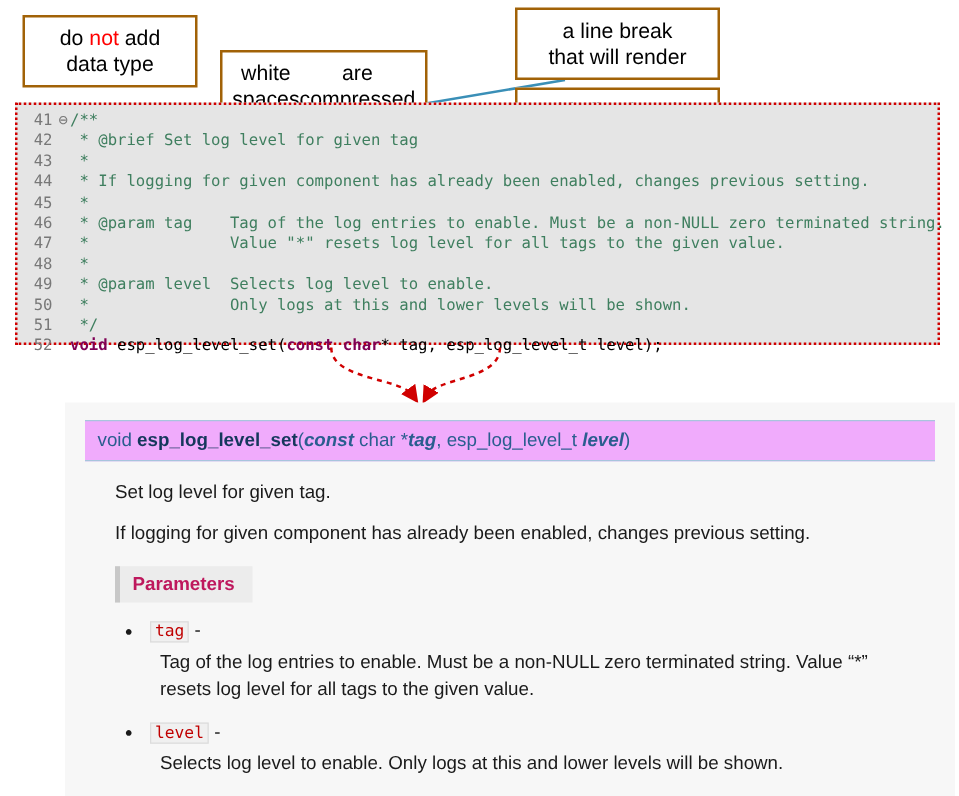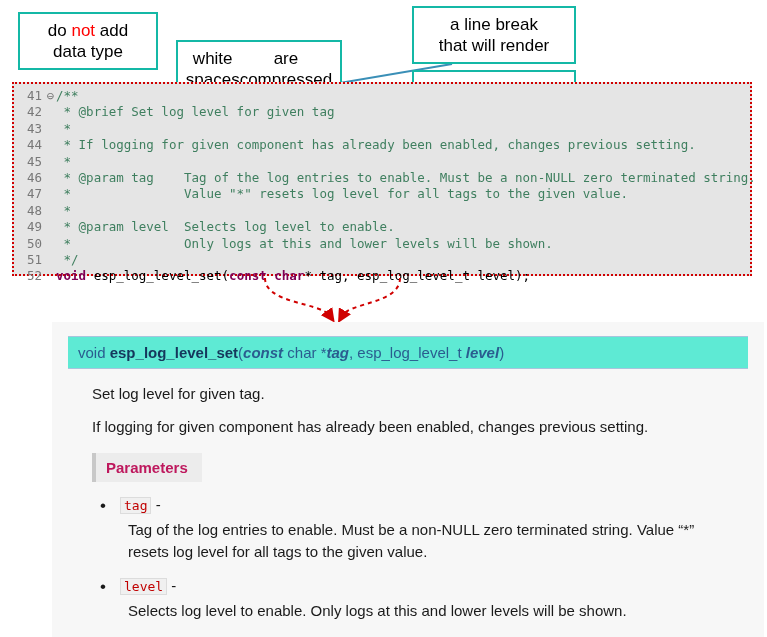--- a/index.html
+++ b/index.html
@@ -11,21 +11,21 @@
     width: 767px;
     height: 637px;
     position: relative;
     font-family: "Liberation Sans", sans-serif;
     overflow: hidden;
   }
 
   
   .callout {
     position: absolute;
-    border: 2px solid #14b8a6;
+    border: 2px solid #a16207;
     background: #ffffff;
     color: #000000;
     font-size: 17px;
     line-height: 1.25;
     text-align: center;
     padding: 6px 10px;
     box-sizing: border-box;
   }
   .callout .red {
     color: #ff0000;
@@ -143,21 +143,21 @@
     top: 322px;
     width: 712px;
     height: 315px;
     background: #f7f7f7;
     box-sizing: border-box;
     padding: 0;
     font-family: "Liberation Sans", sans-serif;
   }
   #doc-signature {
     margin: 14px 16px 0 16px;
-    background: #5eead4;
+    background: #f0abfc;
     border-top: 1px solid #a8c4dd;
     border-bottom: 1px solid #a8c4dd;
     padding: 7px 10px;
     font-size: 15px;
     color: #2a5d8f;
     font-weight: bold;
   }
   #doc-signature .fn {
     color: #15375c;
     font-weight: bold;

